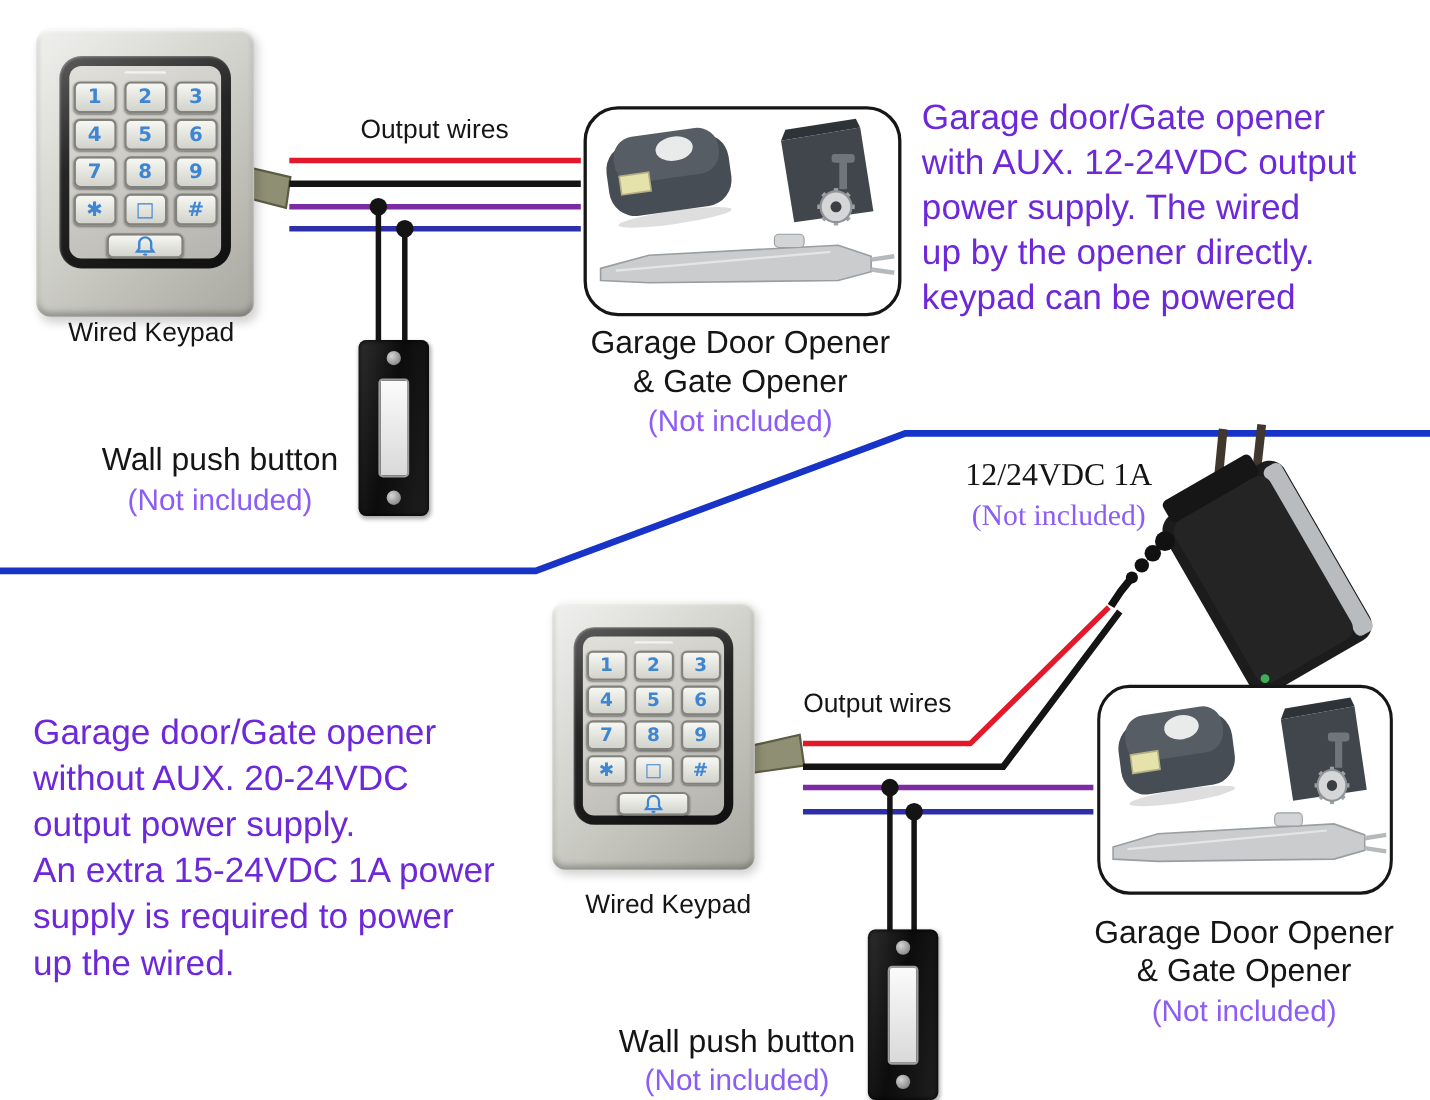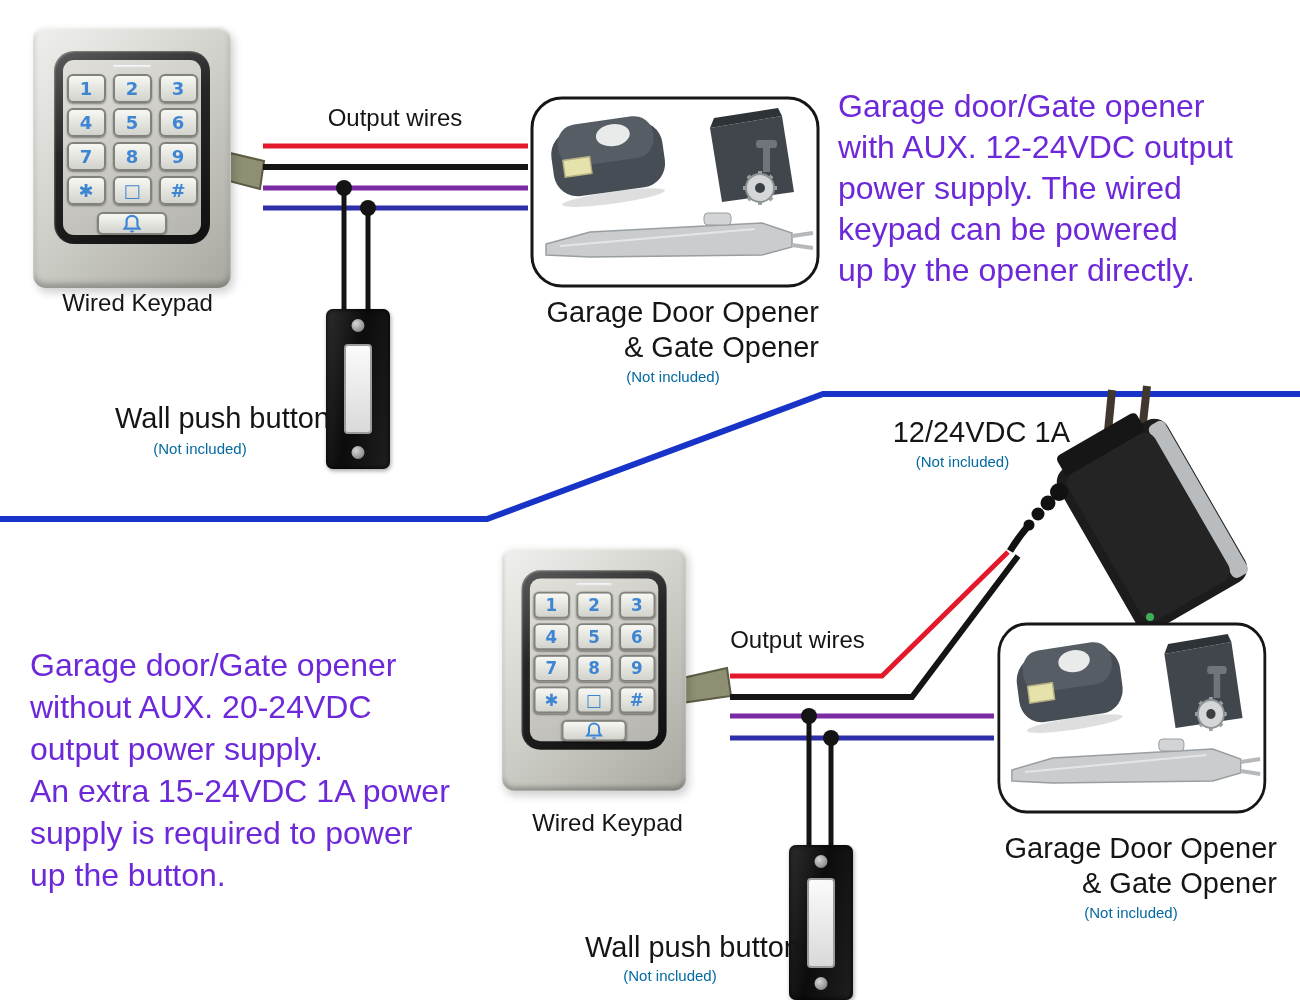--- a/index.html
+++ b/index.html
@@ -4,22 +4,22 @@
 <style>
   html,body { margin:0; padding:0; background:#ffffff; }
   #canvas {
     position:relative; width:1300px; height:1000px; overflow:hidden;
     background:#ffffff; font-family:"Liberation Sans", sans-serif;
   }
   .abs { position:absolute; }
   
   .lbl { color:#151515; text-align:center; line-height:1.08; }
   .lbl-30 { font-size:24px; }
-  .lbl-29 { font-size:29px;text-align:right; }
-  .note { color:#0369a1; font-size:15px; text-align:center; }
+  .lbl-29 { font-size:29px; }
+  .note { color:#8b5cf6; font-size:27px; text-align:center; }
   .annot { color:#6d28d9; font-size:32px; }
   .annot div { white-space:nowrap; }
   
   .keypad {
     position:absolute; width:198px; height:262px; border-radius:13px;
     background:linear-gradient(135deg,#f0f0ee 0%,#d2d2cc 45%,#a8a8a0 100%);
     box-shadow: inset 0 2px 3px rgba(255,255,255,.9), inset 0 -4px 6px rgba(0,0,0,.28), 3px 5px 9px rgba(0,0,0,.18);
   }
   .kp-bezel {
     position:absolute; left:21px; right:21px; top:25px; bottom:44px; border-radius:20px;
@@ -259,34 +259,34 @@
   <div class="abs" style="left:527px;top:297px;width:292px;">
     <div class="lbl lbl-29">Garage Door Opener</div>
     <div class="lbl lbl-29" style="margin-top:4px;">&amp; Gate Opener</div>
     <div class="note" style="margin-top:4px;">(Not included)</div>
   </div>
 
   <div class="abs annot" style="left:838px;top:86px;line-height:41px;">
     <div>Garage door/Gate opener</div>
     <div>with AUX. 12-24VDC output</div>
     <div>power supply. The wired</div>
+    <div>up by the opener directly.</div>
     <div>keypad can be powered</div>
-    <div>up by the opener directly.</div>
   </div>
 
   <div class="abs annot" style="left:30px;top:644px;line-height:42px;">
     <div>Garage door/Gate opener</div>
     <div>without AUX. 20-24VDC</div>
     <div>output power supply.</div>
     <div>An extra 15-24VDC 1A power</div>
     <div>supply is required to power</div>
-    <div>up the button.</div>
-  </div>
-
-  <div class="abs" style="left:855px;top:417px;width:215px;">
+    <div>up the wired.</div>
+  </div>
+
+  <div class="abs" style="left:855px;top:417px;width:215px;font-family:Liberation Serif, serif;">
     <div class="lbl lbl-29">12/24VDC 1A</div>
     <div class="note" style="margin-top:5px;">(Not included)</div>
   </div>
 
   <div class="abs lbl lbl-30" style="left:695px;top:627px;width:205px;">Output wires</div>
 
   <div class="abs lbl lbl-30" style="left:500px;top:810px;width:215px;">Wired Keypad</div>
 
   <div class="abs" style="left:540px;top:932px;width:260px;">
     <div class="lbl lbl-29">Wall push button</div>

